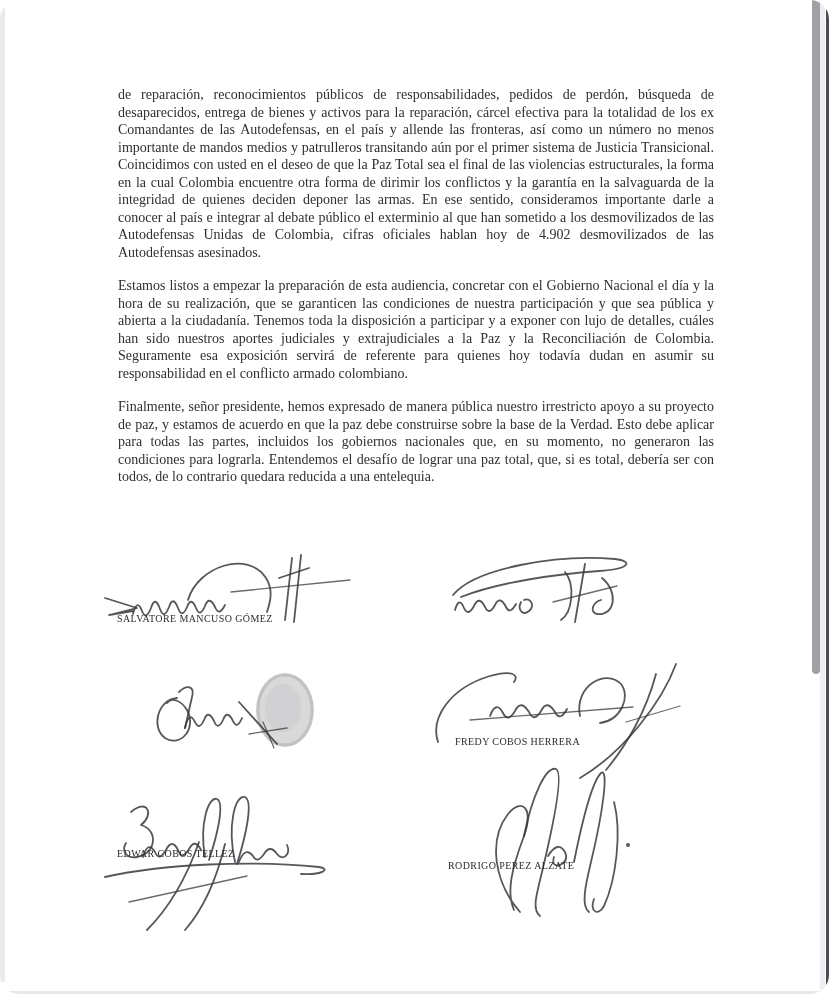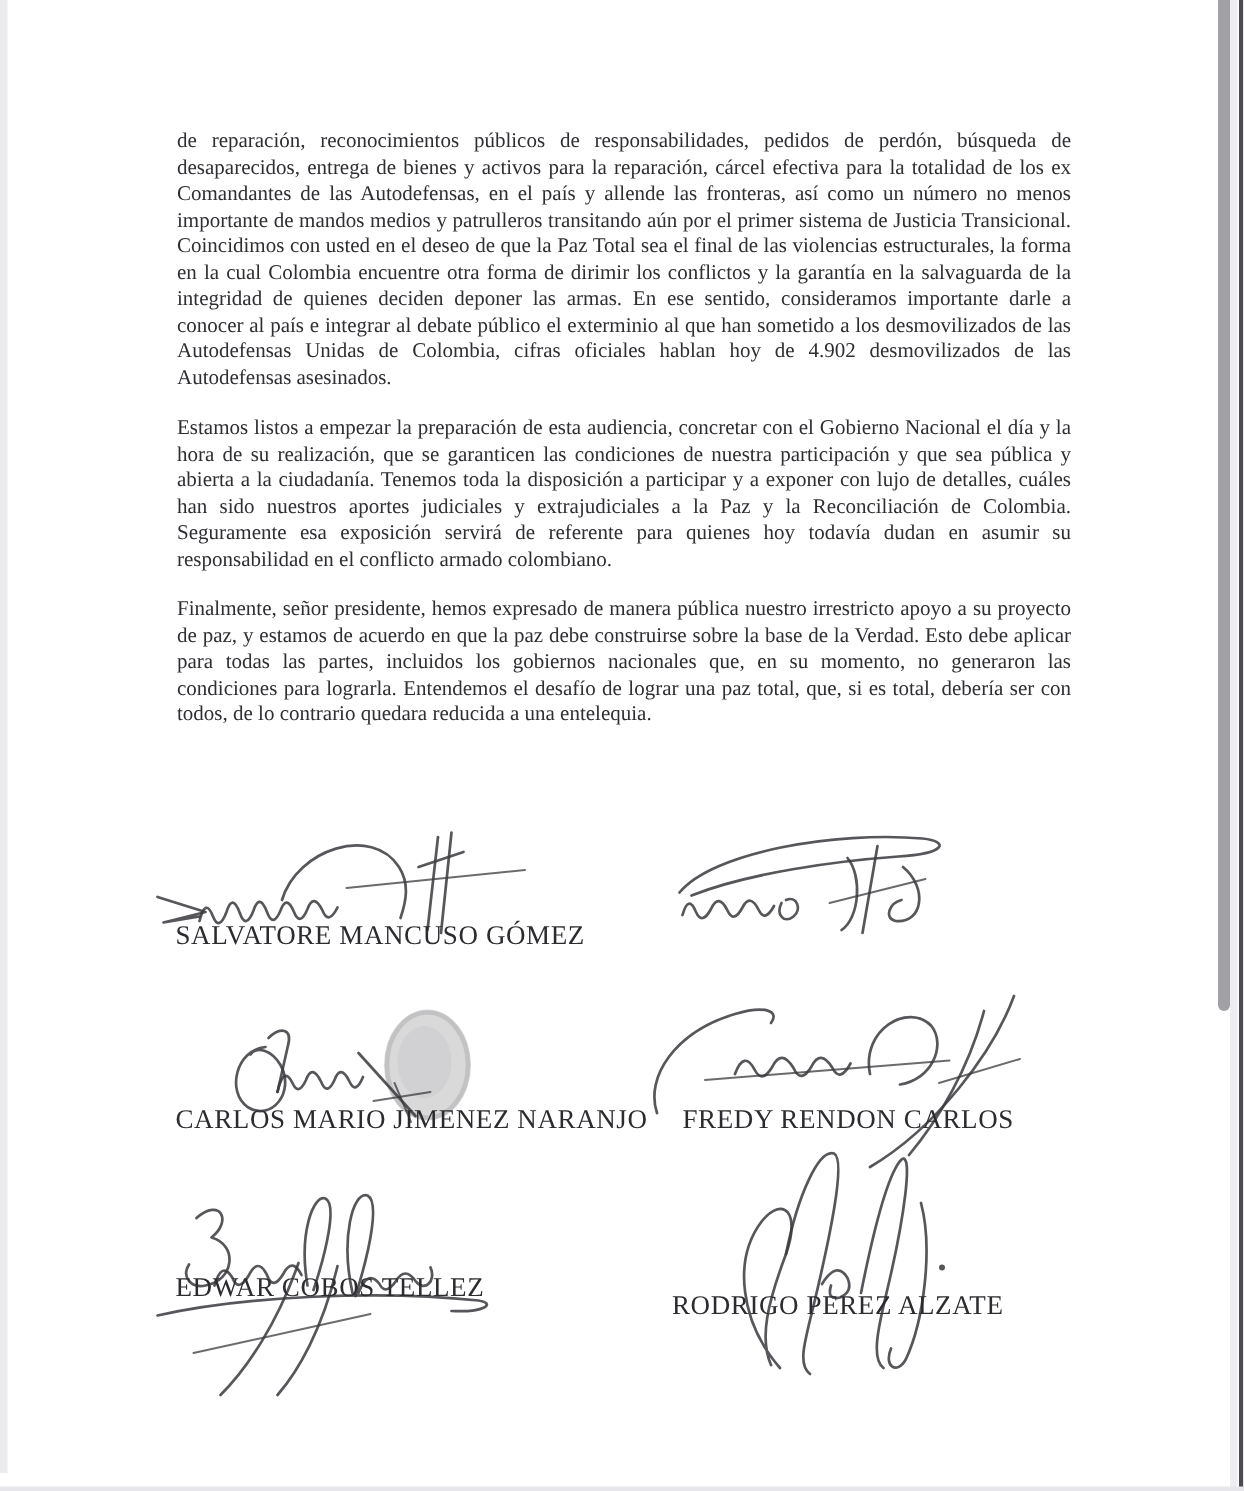--- a/index.html
+++ b/index.html
@@ -1,29 +1,29 @@
 <!DOCTYPE html>
 <html><head>
 <meta charset="utf-8">
 <style>
   html,body{margin:0;padding:0;background:#ffffff;}
   .window{position:relative;width:829px;height:994px;background:#ffffff;overflow:hidden;
-          font-family:"Liberation Serif",serif;}
+          font-family:"Liberation Serif",serif;border-radius:19px;}
   .edge-left{position:absolute;left:0;top:0;width:5px;height:982px;background:#ebebee;}
   .edge-bottom{position:absolute;left:0;top:991px;width:829px;height:3px;background:#e6e6eb;}
   .scroll-track-line{position:absolute;left:820px;top:0;width:5px;height:994px;background:#ededf2;}
   .window-right-border{position:absolute;left:826px;top:0;width:3px;height:994px;background:#4b4b50;}
   .scroll-thumb{position:absolute;left:812px;top:-6px;width:8px;height:680px;background:#a1a1a5;border-radius:4px;}
 
   .text-block{position:absolute;left:118px;top:86px;width:596px;color:#2f2f33;
               font-size:14px;line-height:17.5px;text-align:justify;}
   .text-block p{margin:0 0 16px 0;}
   .text-block .closing{margin:1px 0 0 0;text-align:left;}
 
-  .sig-name{position:absolute;color:#2c2c30;font-size:18px;letter-spacing:0.4px;white-space:nowrap;}
+  .sig-name{position:absolute;color:#2c2c30;font-size:10px;letter-spacing:0.4px;white-space:nowrap;}
   .sig-svg{position:absolute;overflow:visible;}
   .ink{fill:none;stroke:#3a3a3e;stroke-width:1.8;stroke-linecap:round;stroke-linejoin:round;opacity:0.85;}
   .ink-thin{fill:none;stroke:#3a3a3e;stroke-width:1.3;stroke-linecap:round;opacity:0.75;}
 </style>
 </head>
 <body>
 
 <div class="window">
 
   <div class="edge-left"></div>
@@ -61,32 +61,31 @@
       <ellipse cx="140" cy="40" rx="27" ry="35" fill="none" stroke="#97979b" stroke-width="3" opacity="0.35"></ellipse>
       <ellipse cx="138" cy="38" rx="18" ry="24" fill="#c6c6c9" opacity="0.4"></ellipse>
     </g>
     <path class="ink" d="M32,28 C12,30 6,58 20,68 C36,78 52,58 42,40 C36,30 26,27 22,33"></path>
     <path class="ink" d="M34,22 C42,14 50,16 47,27 L40,58"></path>
     <path class="ink" d="M40,58 Q44,40 50,52 Q54,61 59,50 Q63,39 69,51 Q73,61 78,50 Q82,39 88,51 Q92,60 97,48"></path>
     <path class="ink" d="M94,32 L132,74"></path>
     <path class="ink-thin" d="M104,64 L142,58"></path>
     <path class="ink-thin" d="M118,52 L129,78"></path>
   </svg>
-  <div class="sig-name" style="left:117px;top:736px;">CARLOS MARIO JIMENEZ NARANJO</div>
 
   <svg class="sig-svg" style="left:428px;top:660px;" width="265" height="122" viewBox="0 0 265 122">
     <path class="ink" d="M10,82 C2,58 22,28 62,16 C82,10 92,14 86,22"></path>
     <path class="ink" d="M62,56 Q68,40 75,53 Q80,63 87,51 Q93,39 101,52 Q106,63 113,51 Q119,39 127,52 Q132,62 139,49"></path>
     <path class="ink-thin" d="M42,60 L205,47"></path>
     <path class="ink" d="M152,56 C146,26 178,8 193,24 C203,37 193,60 172,63"></path>
     <path class="ink" d="M248,4 C234,42 196,92 152,118"></path>
     <path class="ink" d="M228,14 C218,52 198,86 178,110"></path>
     <path class="ink-thin" d="M198,62 L252,46"></path>
   </svg>
-  <div class="sig-name" style="left:455px;top:736px;">FREDY RENDON CARLOS</div>
+  <div class="sig-name" style="left:455px;top:736px;">FREDY COBOS HERRERA</div>
 
   <svg class="sig-svg" style="left:101px;top:780px;" width="235" height="152" viewBox="0 0 235 152">
     <path class="ink" d="M30,32 C46,18 54,34 40,45 C58,50 55,74 36,77 C26,79 20,71 25,63"></path>
     <path class="ink" d="M42,77 Q47,60 54,72 Q58,82 65,70 Q71,58 77,70 Q81,81 88,69 Q94,58 100,70"></path>
     <path class="ink" d="M104,77 C98,42 108,16 116,19 C124,23 116,56 108,80"></path>
     <path class="ink" d="M134,82 C126,46 134,14 144,17 C152,21 146,52 136,84"></path>
     <path class="ink" d="M138,82 Q144,66 152,76 Q156,84 163,74 Q169,64 176,74 C182,82 190,74 186,65"></path>
     <path class="ink" d="M4,97 C62,84 152,80 218,87 C230,89 222,95 200,94"></path>
     <path class="ink" d="M98,62 C84,102 64,132 46,150"></path>
     <path class="ink" d="M124,64 C114,106 98,134 84,150"></path>

